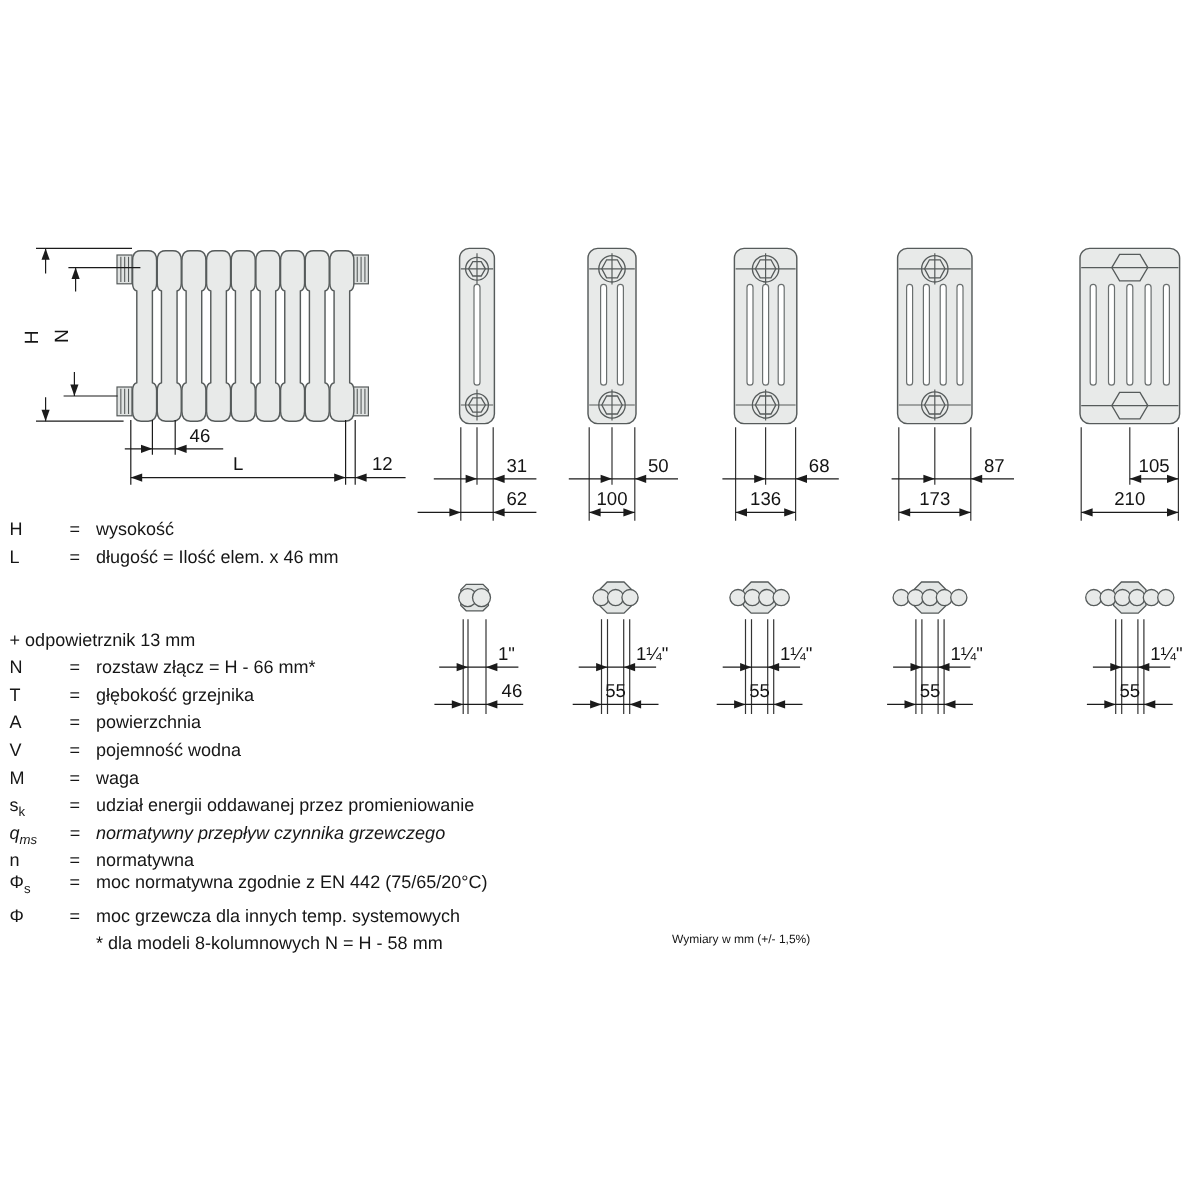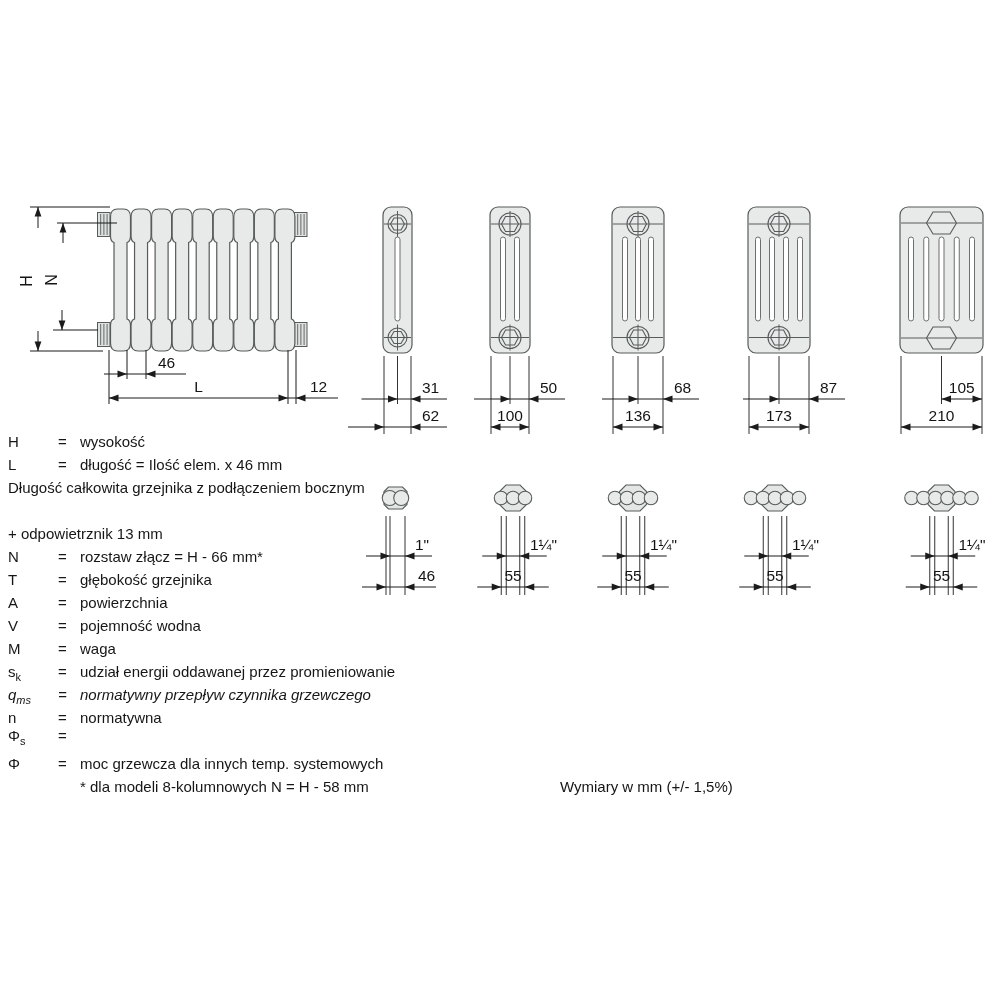--- a/index.html
+++ b/index.html
@@ -7,21 +7,21 @@
          font-family:"Liberation Sans","DejaVu Sans",sans-serif;color:#161616;}
   #drawing{position:absolute;left:0;top:0;width:1000px;height:1000px;}
   #legend{position:absolute;left:0;top:0;width:560px;height:820px;}
   .lrow{position:absolute;left:0;width:560px;height:23px;font-size:15px;line-height:16px;white-space:nowrap;}
   .lrow .sym{position:absolute;left:8px;}
   .lrow .eq{position:absolute;left:58px;}
   .lrow .txt{position:absolute;left:80px;}
   .lrow .plain{position:absolute;left:8px;}
   .lrow .note{position:absolute;left:80px;}
   sub{font-size:11px;}
-  #footnote{position:absolute;left:560px;top:778px;font-size:15px;white-space:nowrap;}
+  #footnote{position:absolute;left:560px;top:778px;font-size:10px;white-space:nowrap;}
 </style>
 </head>
 <body>
 
 <div class="stage">
   <svg id="drawing" viewBox="0 0 1000 1000">
       <g font-family="Liberation Sans, DejaVu Sans, sans-serif">
         <rect x="97.5" y="212.5" width="12.5" height="24" fill="#dfe2e1" stroke="#565b5b"></rect>
         <line x1="100.7" y1="214" x2="100.7" y2="235" stroke="#565b5b" stroke-width="0.9"></line>
         <line x1="103.9" y1="214" x2="103.9" y2="235" stroke="#565b5b" stroke-width="0.9"></line>
@@ -278,23 +278,20 @@
       <div class="lrow" style="top: 434px;">
         <span class="sym">H</span>
         <span class="eq">=</span>
         <span class="txt">wysokość</span>
       </div>
       <div class="lrow" style="top: 457px;">
         <span class="sym">L</span>
         <span class="eq">=</span>
         <span class="txt">długość = Ilość elem. x 46 mm</span>
       </div>
-      <div class="lrow" style="top: 480px;">
-        <span class="plain">Długość całkowita grzejnika z podłączeniem bocznym</span>
-      </div>
       <div class="lrow" style="top: 526px; text-decoration: underline;">
         <span class="plain">+ odpowietrznik 13 mm</span>
       </div>
       <div class="lrow" style="top: 549px;">
         <span class="sym">N</span>
         <span class="eq">=</span>
         <span class="txt">rozstaw złącz = H - 66 mm*</span>
       </div>
       <div class="lrow" style="top: 572px;">
         <span class="sym">T</span>
@@ -327,20 +324,21 @@
         <span class="txt">normatywny przepływ czynnika grzewczego</span>
       </div>
       <div class="lrow" style="top: 710px;">
         <span class="sym">n</span>
         <span class="eq">=</span>
         <span class="txt">normatywna</span>
       </div>
       <div class="lrow" style="top: 728px;">
         <span class="sym">Φ<sub>s</sub></span>
         <span class="eq">=</span>
+        <span class="txt">moc normatywna zgodnie z EN 442 (75/65/20°C)</span>
       </div>
       <div class="lrow" style="top: 756px;">
         <span class="sym">Φ</span>
         <span class="eq">=</span>
         <span class="txt">moc grzewcza dla innych temp. systemowych</span>
       </div>
       <div class="lrow" style="top: 779px;">
         <span class="note">* dla modeli 8-kolumnowych N = H - 58 mm</span>
       </div>
     </div>

